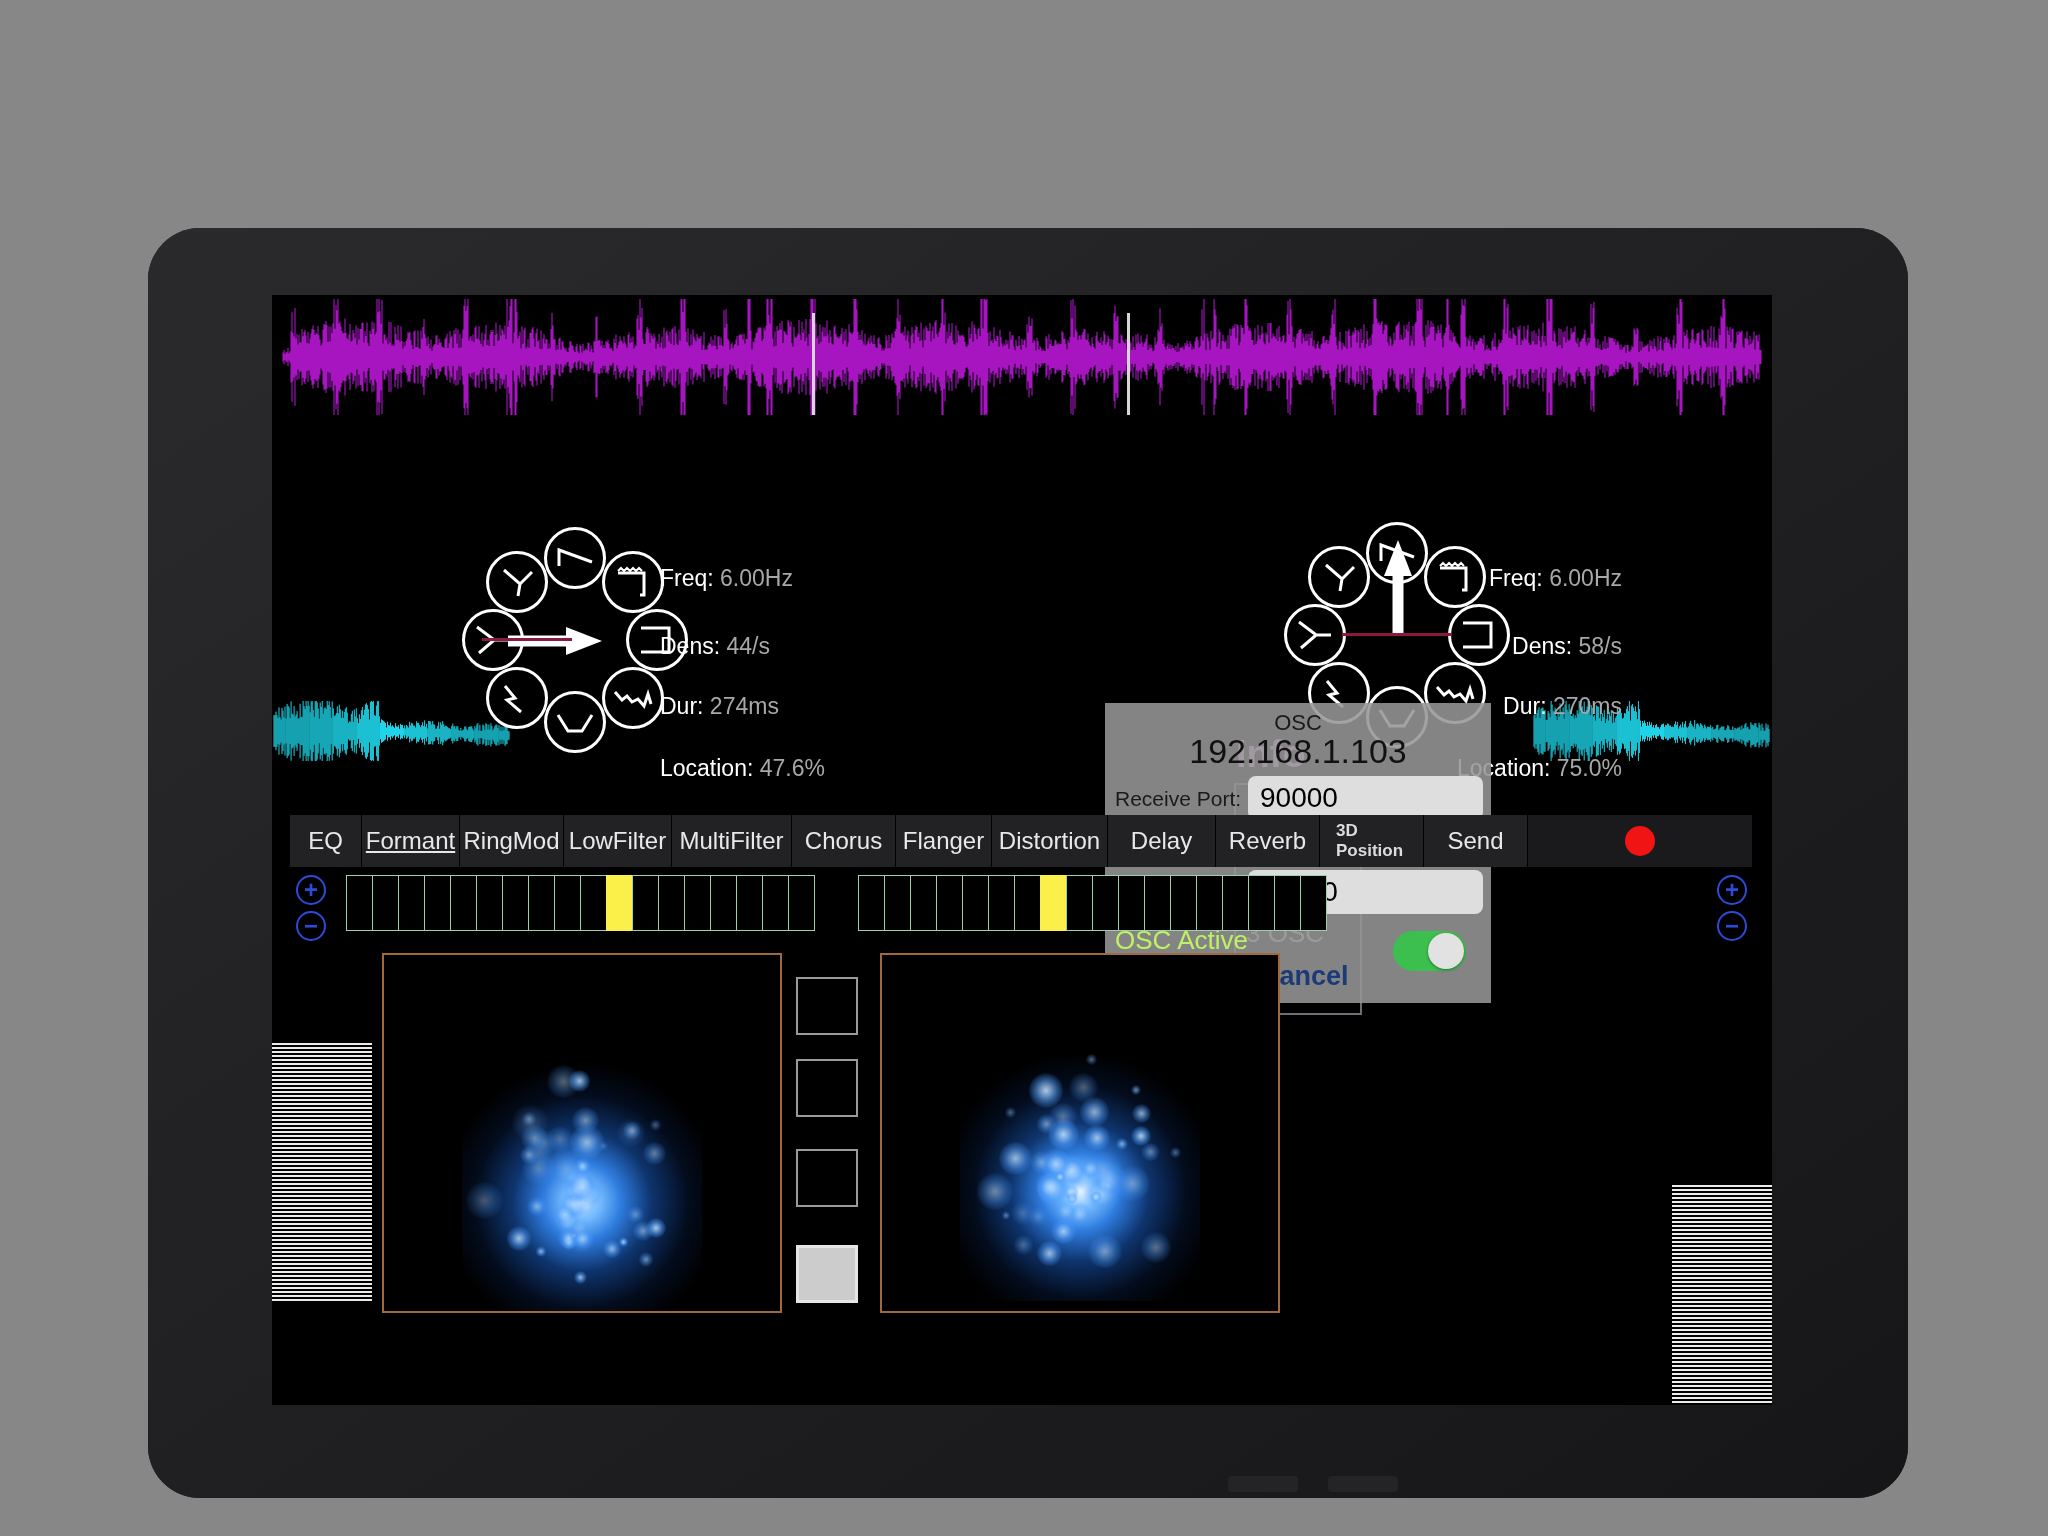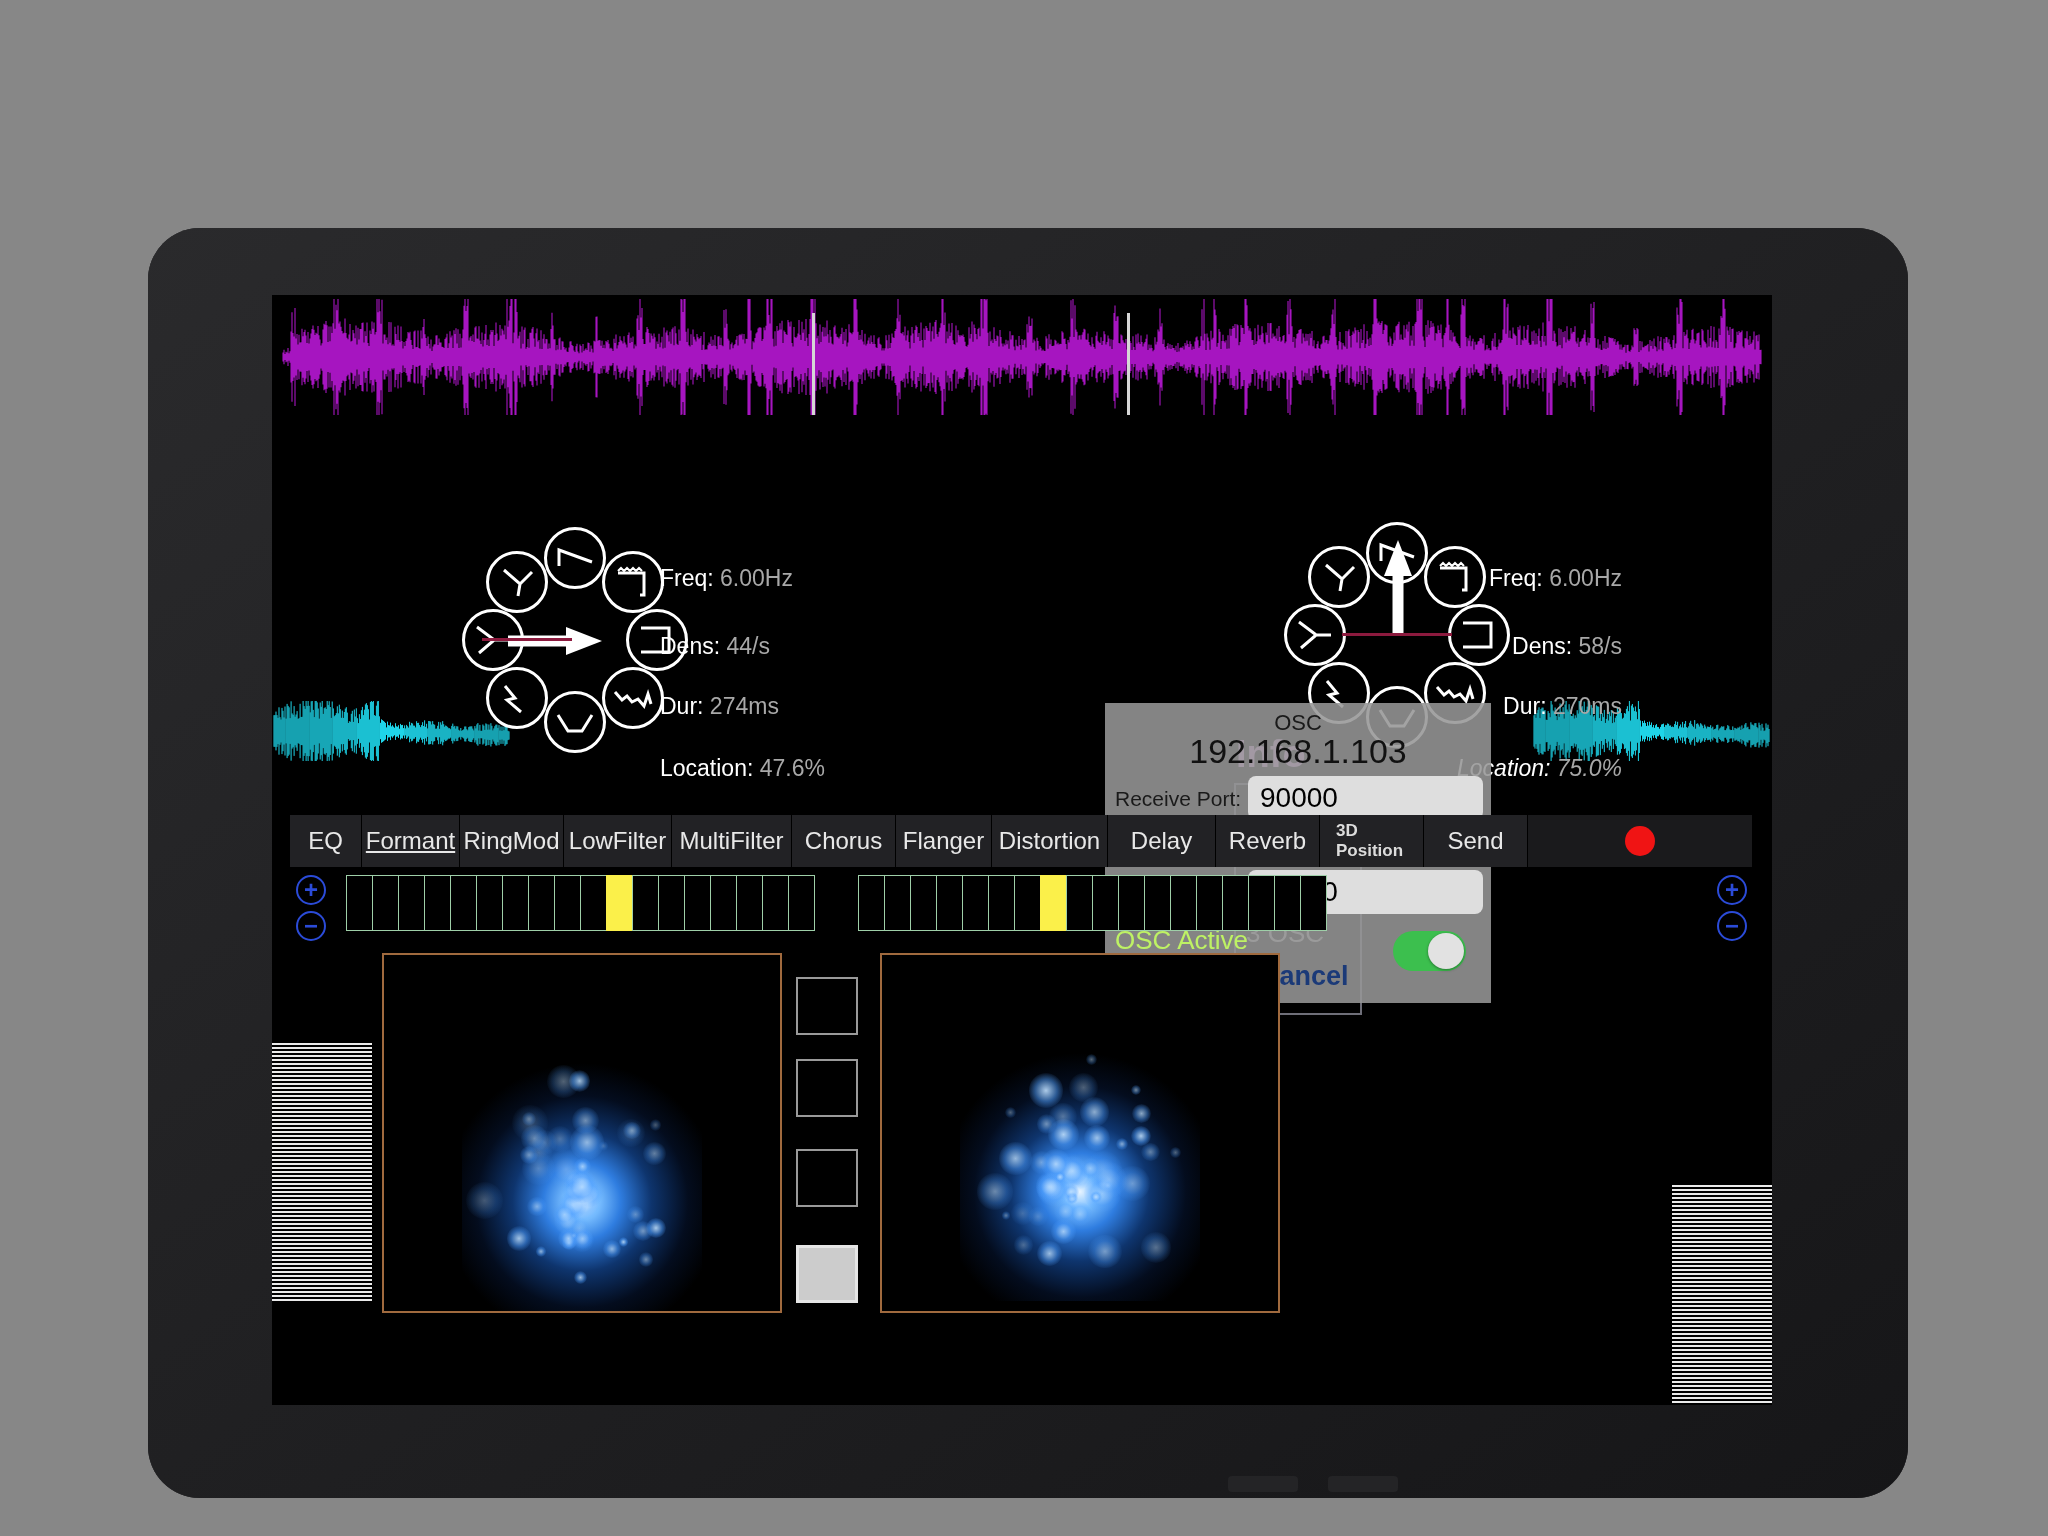--- a/index.html
+++ b/index.html
@@ -263,21 +263,21 @@
           <div class="param" style="top: 218px; left: 388px;"><span class="lab">Dens:</span> <span class="val">44/s</span></div>
           <div class="param" style="top: 278px; left: 388px;"><span class="lab">Dur:</span> <span class="val">274ms</span></div>
           <div class="param" style="top: 340px; left: 388px;"><span class="lab">Location:</span> <span class="val">47.6%</span></div>
           <div class="param" style="top: 410px; left: 388px;"><span class="lab">FreqJitter:</span> <span class="val">OFF</span></div>
         </div>
 
       <div id="params-right">
           <div class="param" style="top: 150px; right: 150px;"><span class="lab">Freq:</span> <span class="val">6.00Hz</span></div>
           <div class="param" style="top: 218px; right: 150px;"><span class="lab">Dens:</span> <span class="val">58/s</span></div>
           <div class="param" style="top: 278px; right: 150px;"><span class="lab">Dur:</span> <span class="val">270ms</span></div>
-          <div class="param" style="top: 340px; right: 150px; font-style: italic;"><span class="lab">Location:</span> <span class="val">75.0%</span></div>
+          <div class="param" style="top: 340px; right: 150px;"><span class="lab">Location:</span> <span class="val">75.0%</span></div>
           <div class="param" style="top: 410px; right: 150px;"><span class="lab">FreqJitter:</span> <span class="val">OFF</span></div>
         </div>
 
     </div>
 
     <div class="infopanel">
       <div class="ititle">Info</div>
       <div class="iitem">1 ACC</div>
       <div class="iitem">2 Samples</div>
       <div class="iitem">3 OSC</div>

